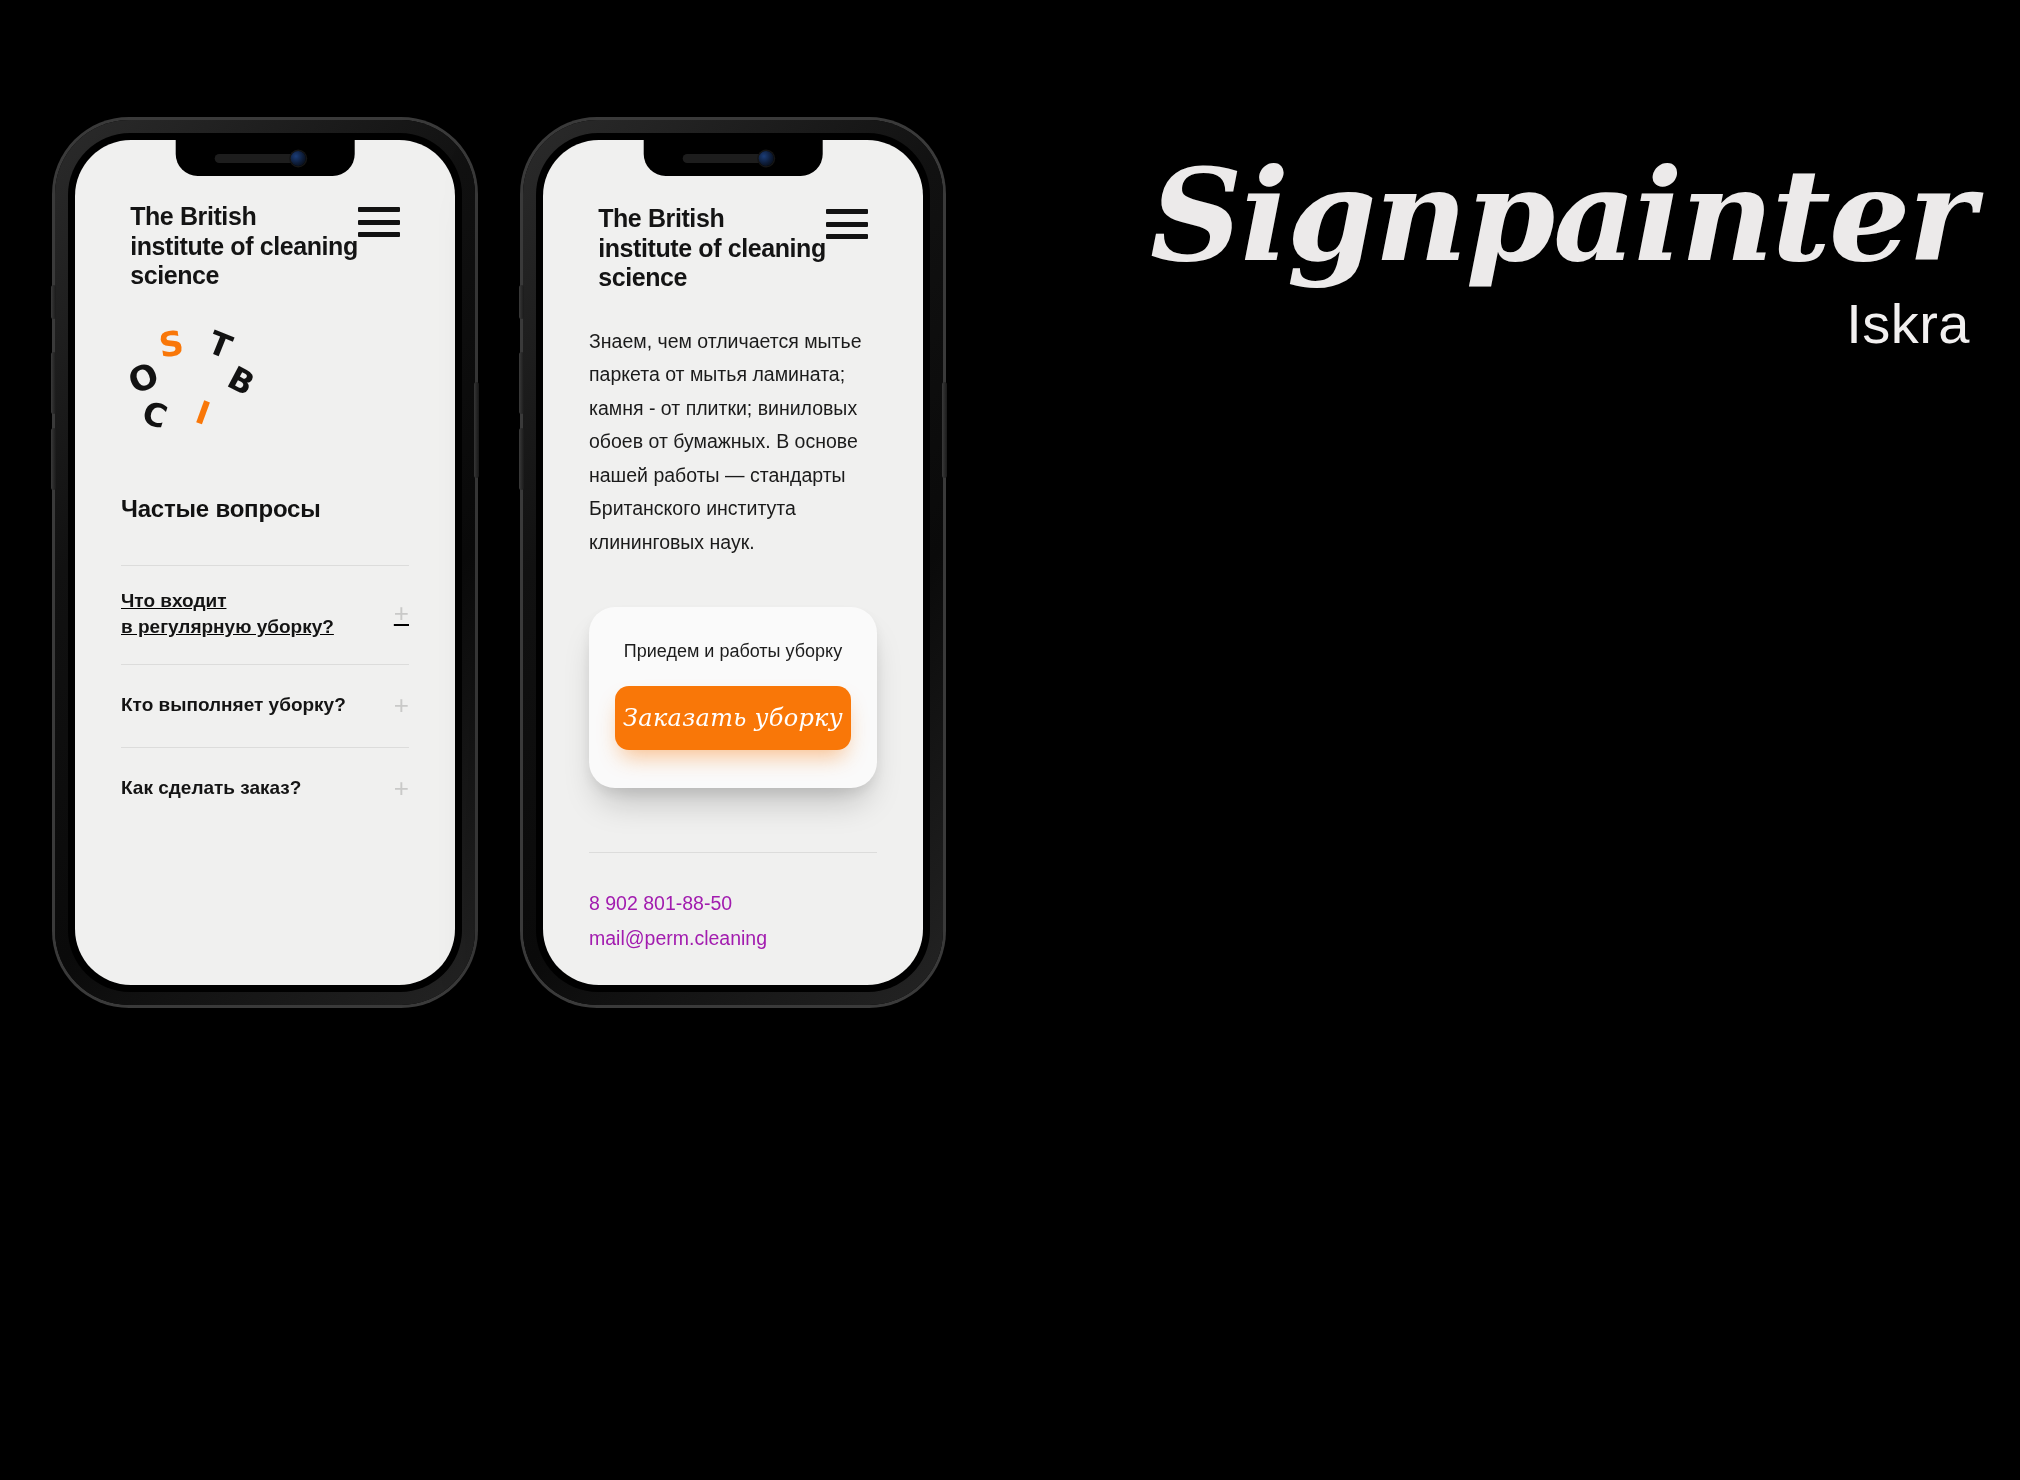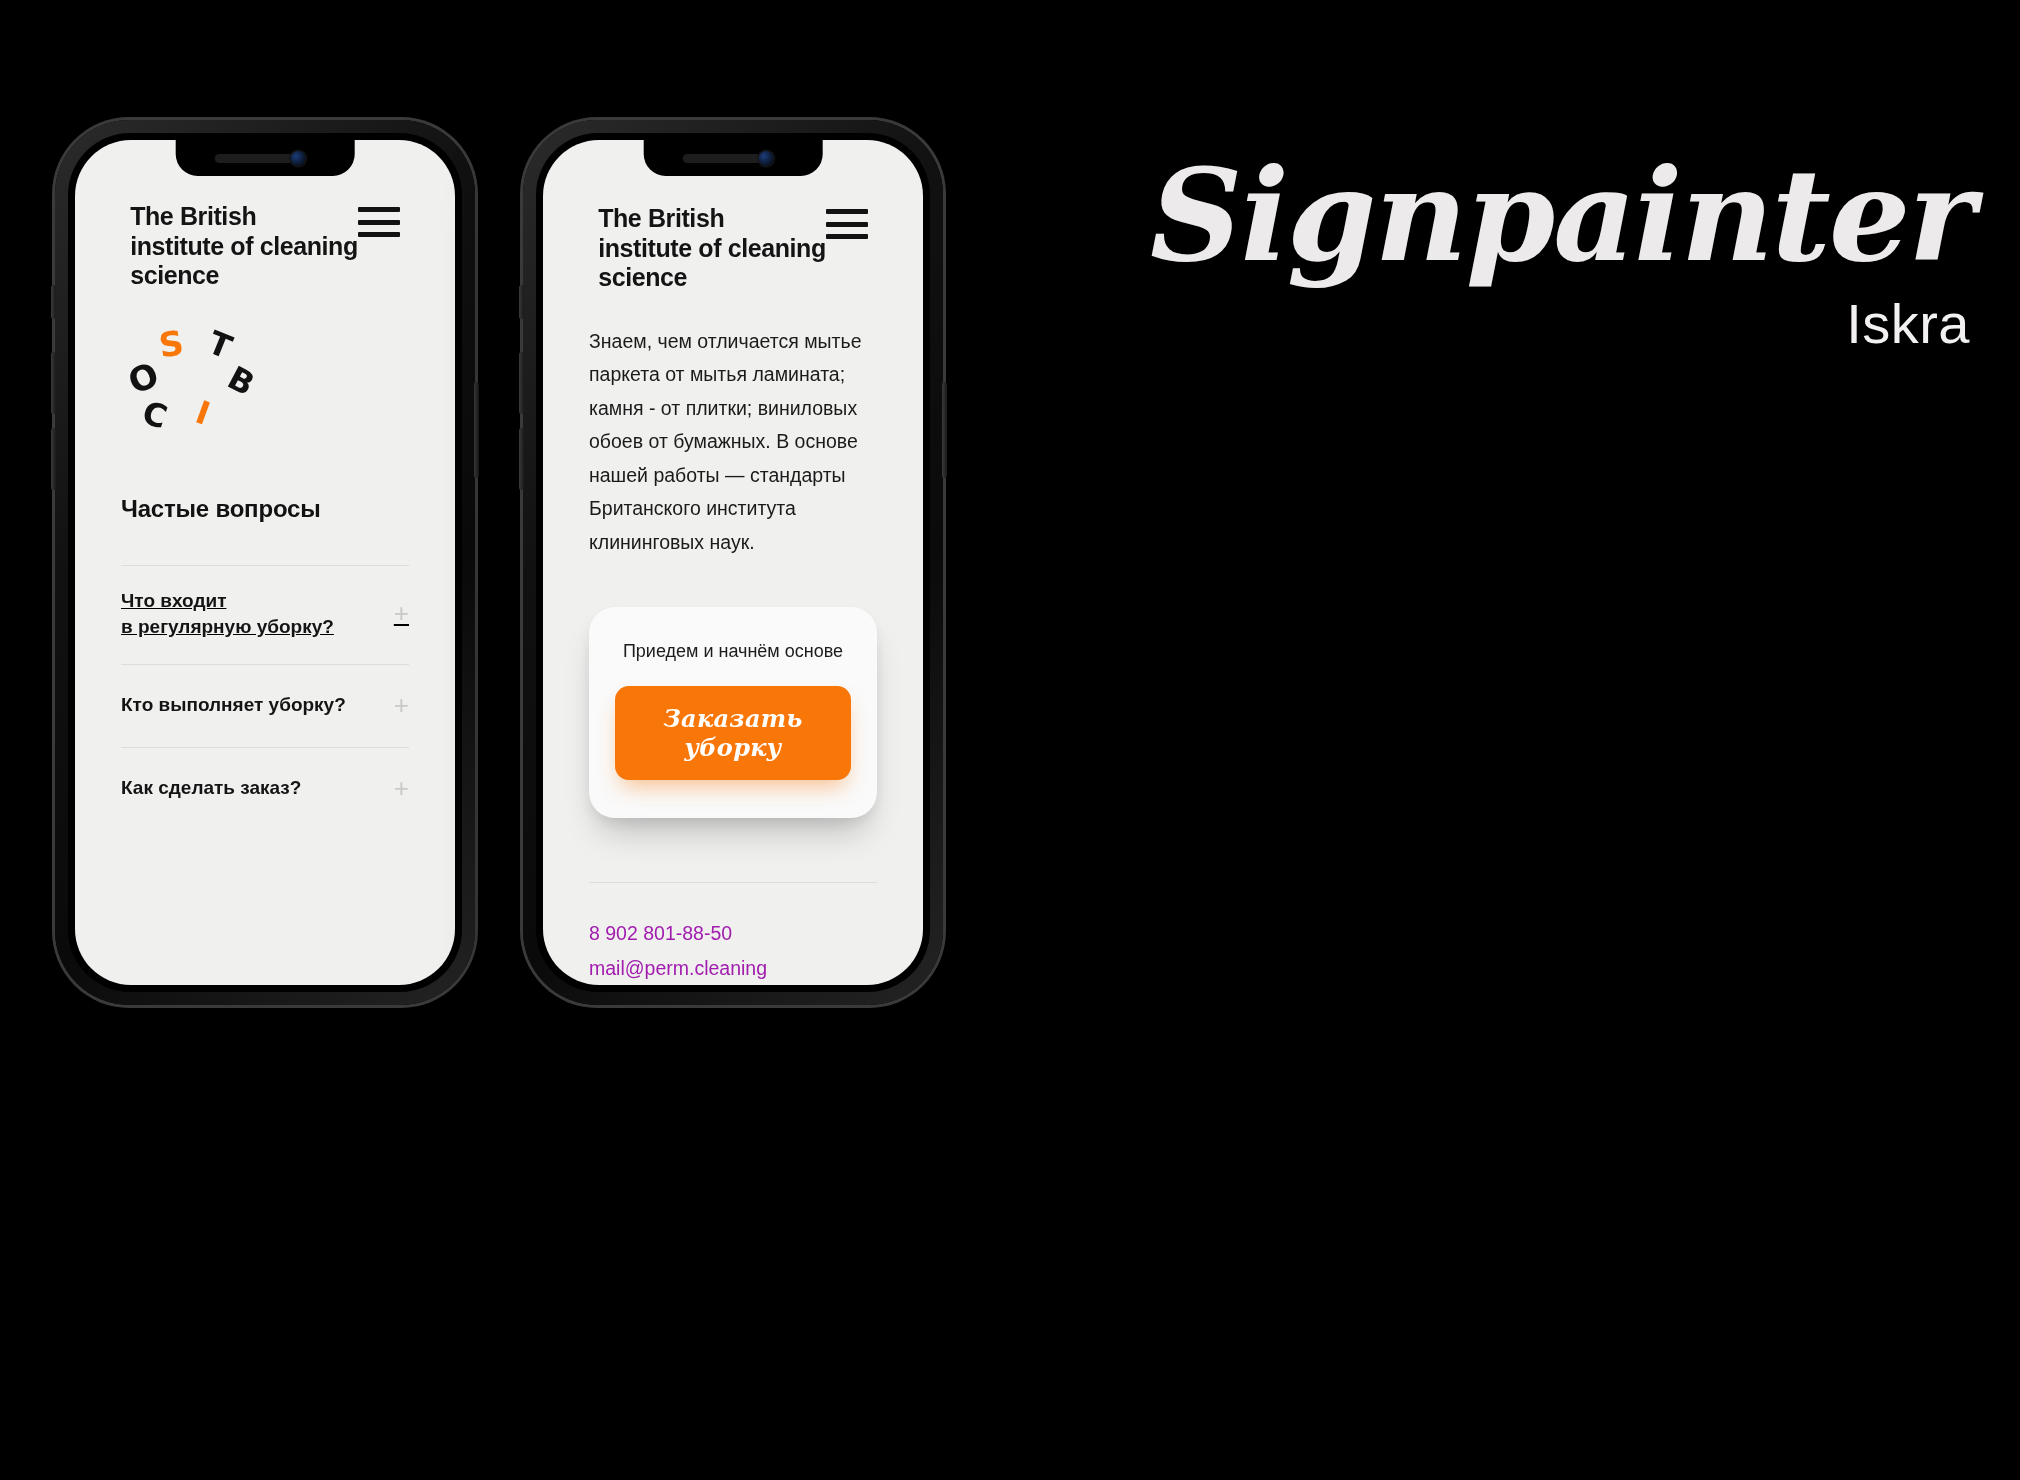--- a/index.html
+++ b/index.html
@@ -113,21 +113,21 @@
     box-sizing:border-box;
   }
   .cta-label{color:#1c1c1c;}
   .cta-btn{
     display:block;width:100%;
     background:#f97708;
     border:none;border-radius:14px;
     color:#fff;
     font-family:"DejaVu Serif", serif;
     font-style:italic;
-    font-weight:700;
+    font-weight:400;
     letter-spacing:.3px;
     box-shadow:0 12px 22px -6px rgba(249,119,8,.45);
     cursor:pointer;
   }
   .contact{color:#a21caf;line-height:1.5;}
 
   
   .caption{position:absolute;text-align:right;}
   .script{
     font-family:"DejaVu Serif", serif;
@@ -238,21 +238,21 @@
             <div class="burger">
               <span></span>
                 <span></span>
                 <span></span>
             </div>
           </div>
 
           <div class="lead" style="font-size:19.5px;margin-top:32px;max-width:320px;line-height:1.72;">Знаем, чем отличается мытье паркета от мытья ламината; камня - от плитки; виниловых обоев от бумажных. В основе нашей работы — стандарты Британского института клининговых наук.</div>
 
           <div class="cta-card" style="margin-top:48px;padding:34px 26px 38px 26px;">
-            <div class="cta-label" style="font-size:18px;">Приедем и начнём основе</div>
+            <div class="cta-label" style="font-size:18px;">Приедем и работы уборку</div>
             <button class="cta-btn" style="margin-top:24px;padding:18px 0;font-size:24px;">Заказать уборку</button>
           </div>
 
           <div class="hr" style="margin-top:64px;"></div>
 
           <div class="contact" style="margin-top:36px;">
             <div style="font-size:19.5px;">8 902 801-88-50</div>
             <div style="font-size:19.5px;margin-top:6px;">mail@perm.cleaning</div>
           </div>
 

